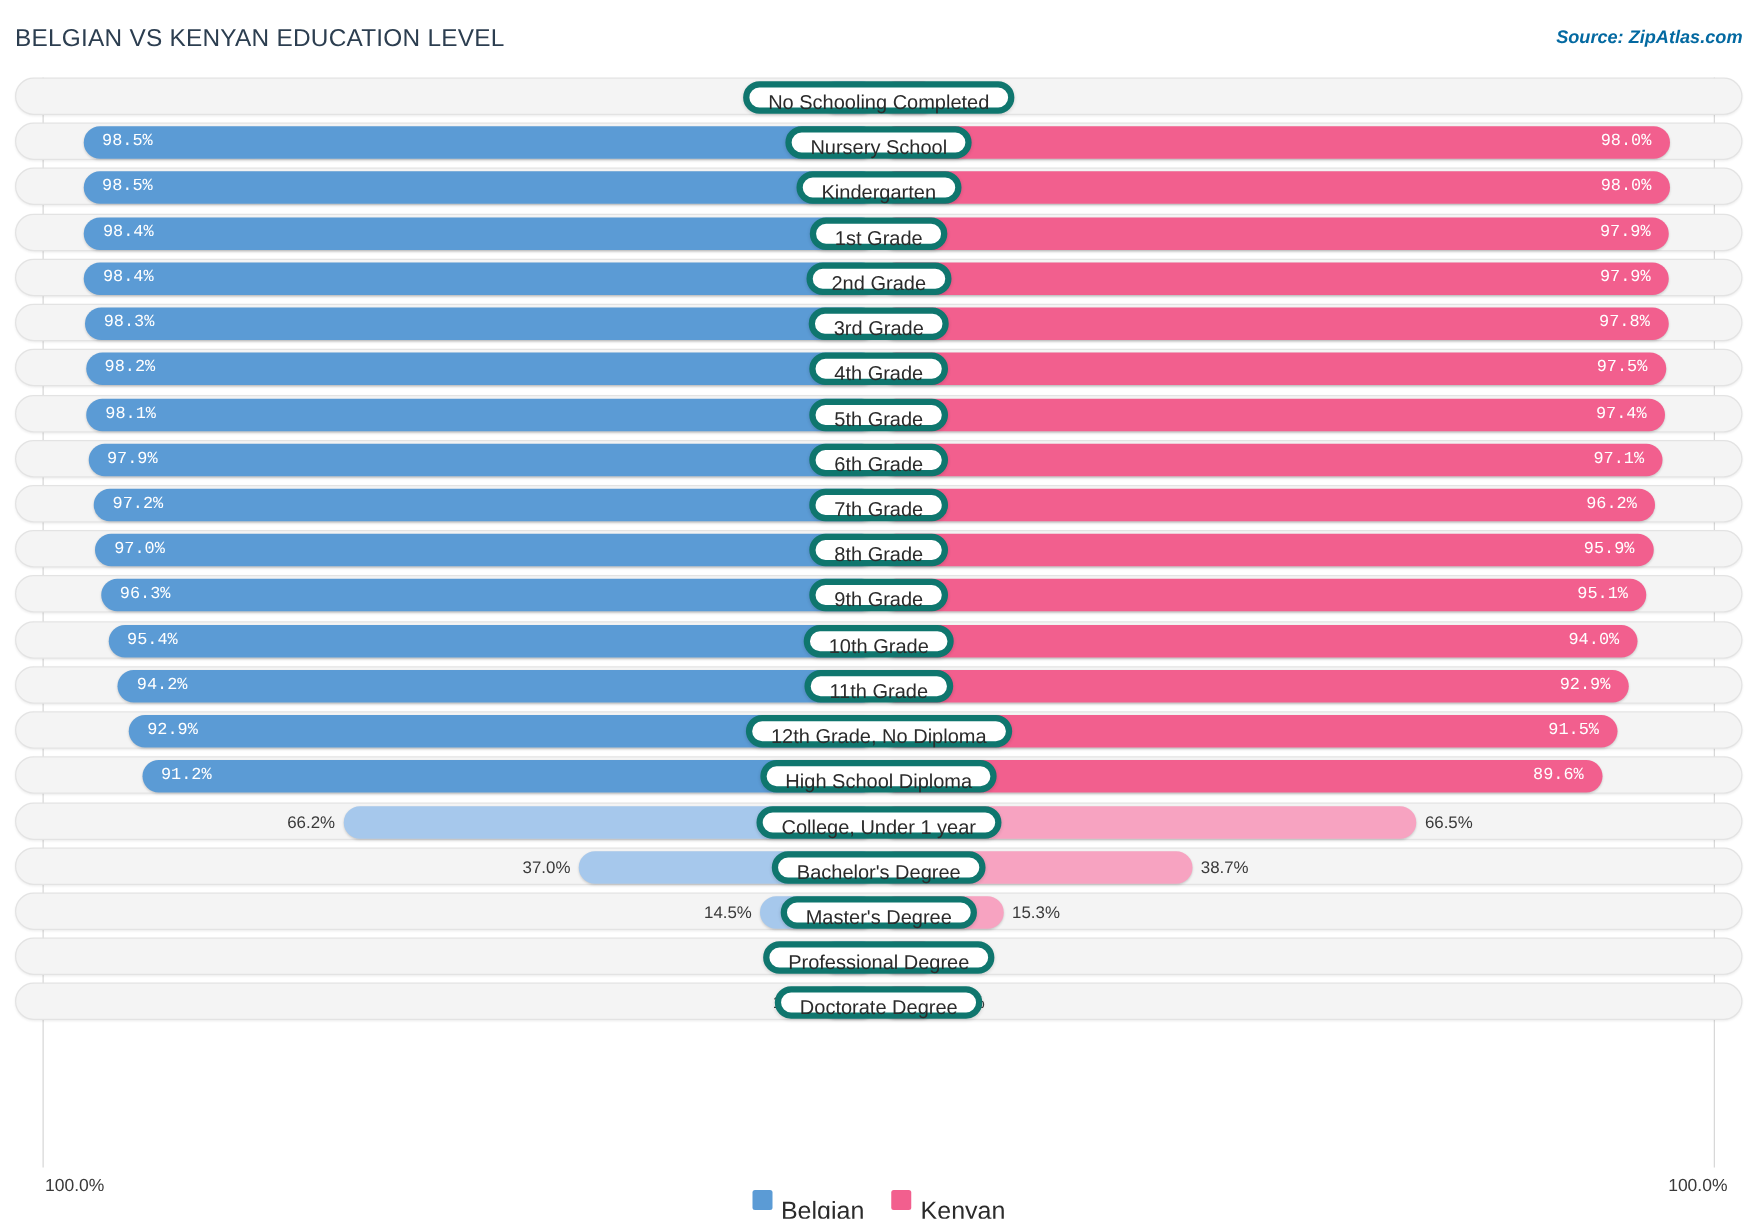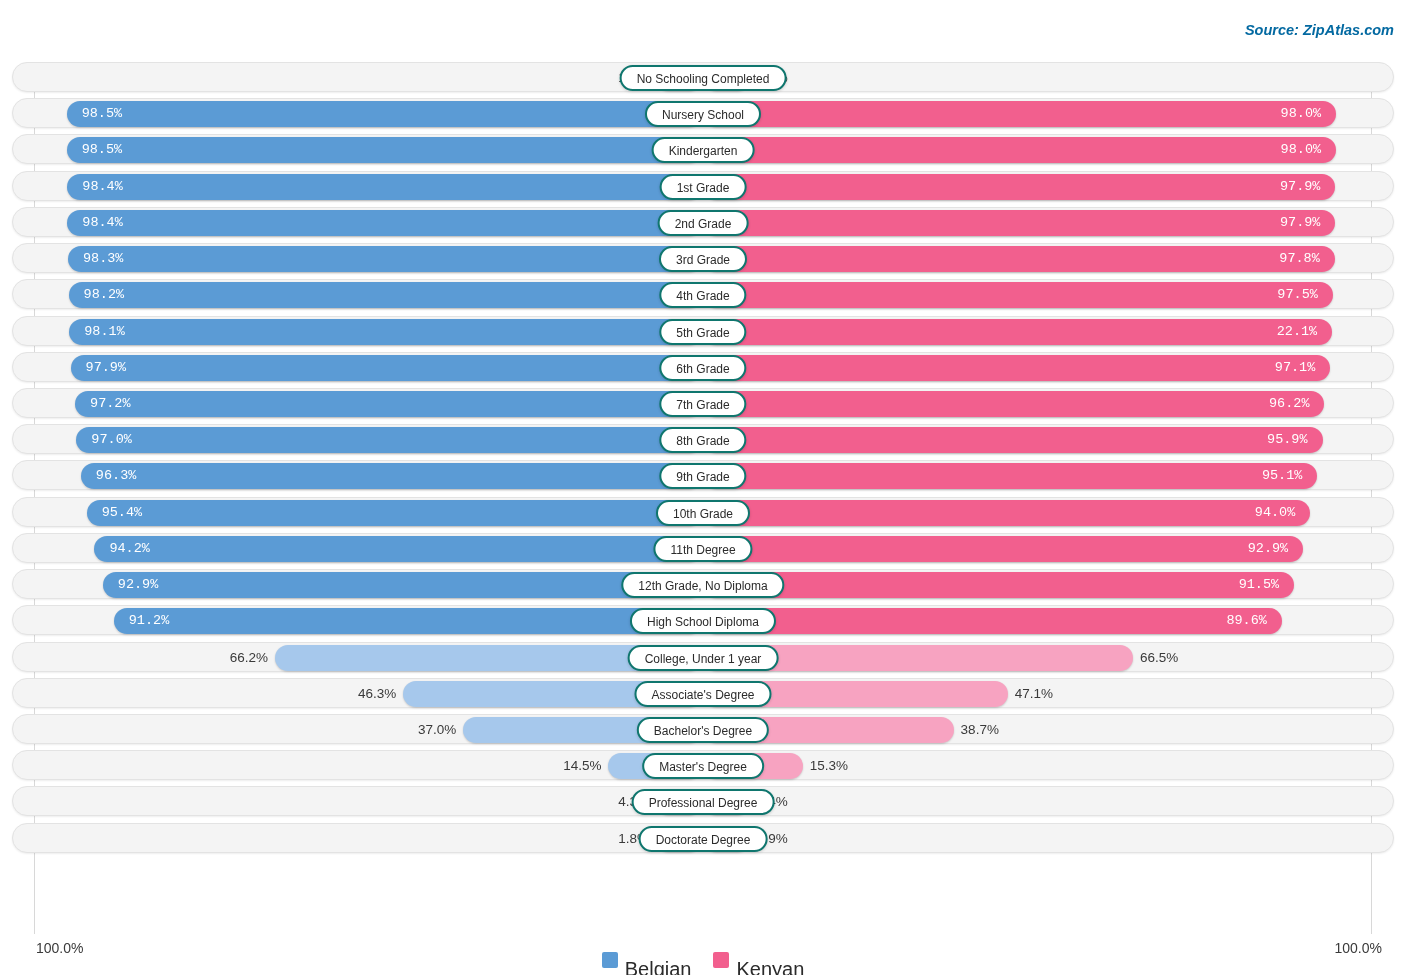--- a/index.html
+++ b/index.html
@@ -70,23 +70,23 @@
   .val.l { text-align: center; }
   .val.r { text-align: right; }
 
   
   .pill {
     position: absolute; left: 50%; top: 2px;
     transform: translateX(-50%);
     height: 26px; line-height: 25px;
     padding: 0 15px;
     background: #ffffff;
-    border: 2px solid #0f766e;
+    border: 5px solid #0f766e;
     border-radius: 13px;
-    font-size: 12px; color: #2b2b2b;
+    font-size: 16px; color: #2b2b2b;
     white-space: nowrap;
     box-shadow: 0 1px 3px rgba(0,0,0,.16);
     z-index: 4;
   }
 
   
   .axis-left, .axis-right {
     position: absolute; top: 940px;
     font-size: 14px; color: #3a3a3a; white-space: nowrap;
   }
@@ -100,20 +100,21 @@
   .legend-item { display: flex; align-items: center; gap: 7px; }
   .swatch { width: 16px; height: 16px; border-radius: 2px; display: block; }
   .legend-label { font-size: 20px; color: #2b2b2b; white-space: nowrap; margin-top: 20px; }
 </style>
 </head>
 <body>
 
 <div id="root">
 
   <div class="header">
+    <div class="chart-title">BELGIAN VS KENYAN EDUCATION LEVEL</div>
     <div class="source">Source: ZipAtlas.com</div>
   </div>
 
   <div class="plot">
     <div class="gridline left"></div>
     <div class="gridline right"></div>
     <div class="rows" id="rows">
         <div class="row">
           <div class="bar left" style="width: 46px; background: rgb(166, 200, 236);"></div>
           <div class="val outside r" style="right: 744px;">1.6%</div>
@@ -160,21 +161,21 @@
           <div class="bar left" style="width: 633.39px; background: rgb(91, 155, 213);"></div>
           <div class="val inside l" style="right: auto; text-align: left; width: 0px; overflow: visible; white-space: nowrap; direction: ltr; left: 70.61px;">98.2%</div>
           <div class="bar right" style="width: 628.875px; background: rgb(242, 95, 142);"></div>
           <div class="val inside r" style="left: auto; right: 75.125px;">97.5%</div>
           <div class="pill">4th Grade</div>
         </div>
         <div class="row">
           <div class="bar left" style="width: 632.745px; background: rgb(91, 155, 213);"></div>
           <div class="val inside l" style="right: auto; text-align: left; width: 0px; overflow: visible; white-space: nowrap; direction: ltr; left: 71.255px;">98.1%</div>
           <div class="bar right" style="width: 628.23px; background: rgb(242, 95, 142);"></div>
-          <div class="val inside r" style="left: auto; right: 75.77px;">22.1%</div>
+          <div class="val inside r" style="left: auto; right: 75.77px;">97.4%</div>
           <div class="pill">5th Grade</div>
         </div>
         <div class="row">
           <div class="bar left" style="width: 631.455px; background: rgb(91, 155, 213);"></div>
           <div class="val inside l" style="right: auto; text-align: left; width: 0px; overflow: visible; white-space: nowrap; direction: ltr; left: 72.545px;">97.9%</div>
           <div class="bar right" style="width: 626.295px; background: rgb(242, 95, 142);"></div>
           <div class="val inside r" style="left: auto; right: 77.705px;">97.1%</div>
           <div class="pill">6th Grade</div>
         </div>
         <div class="row">
@@ -203,21 +204,21 @@
           <div class="val inside l" style="right: auto; text-align: left; width: 0px; overflow: visible; white-space: nowrap; direction: ltr; left: 88.67px;">95.4%</div>
           <div class="bar right" style="width: 606.3px; background: rgb(242, 95, 142);"></div>
           <div class="val inside r" style="left: auto; right: 97.7px;">94.0%</div>
           <div class="pill">10th Grade</div>
         </div>
         <div class="row">
           <div class="bar left" style="width: 607.59px; background: rgb(91, 155, 213);"></div>
           <div class="val inside l" style="right: auto; text-align: left; width: 0px; overflow: visible; white-space: nowrap; direction: ltr; left: 96.41px;">94.2%</div>
           <div class="bar right" style="width: 599.205px; background: rgb(242, 95, 142);"></div>
           <div class="val inside r" style="left: auto; right: 104.795px;">92.9%</div>
-          <div class="pill">11th Degree</div>
+          <div class="pill">11th Grade</div>
         </div>
         <div class="row">
           <div class="bar left" style="width: 599.205px; background: rgb(91, 155, 213);"></div>
           <div class="val inside l" style="right: auto; text-align: left; width: 0px; overflow: visible; white-space: nowrap; direction: ltr; left: 104.795px;">92.9%</div>
           <div class="bar right" style="width: 590.175px; background: rgb(242, 95, 142);"></div>
           <div class="val inside r" style="left: auto; right: 113.825px;">91.5%</div>
           <div class="pill">12th Grade, No Diploma</div>
         </div>
         <div class="row">
           <div class="bar left" style="width: 588.24px; background: rgb(91, 155, 213);"></div>
@@ -225,27 +226,20 @@
           <div class="bar right" style="width: 577.92px; background: rgb(242, 95, 142);"></div>
           <div class="val inside r" style="left: auto; right: 126.08px;">89.6%</div>
           <div class="pill">High School Diploma</div>
         </div>
         <div class="row">
           <div class="bar left" style="width: 426.99px; background: rgb(166, 200, 236);"></div>
           <div class="val outside r" style="right: 1124.99px;">66.2%</div>
           <div class="bar right" style="width: 428.925px; background: rgb(247, 163, 193);"></div>
           <div class="val outside l" style="left: 1126.92px;">66.5%</div>
           <div class="pill">College, Under 1 year</div>
-        </div>
-        <div class="row">
-          <div class="bar left" style="width: 298.635px; background: rgb(166, 200, 236);"></div>
-          <div class="val outside r" style="right: 996.635px;">46.3%</div>
-          <div class="bar right" style="width: 303.795px; background: rgb(247, 163, 193);"></div>
-          <div class="val outside l" style="left: 1001.79px;">47.1%</div>
-          <div class="pill">Associate's Degree</div>
         </div>
         <div class="row">
           <div class="bar left" style="width: 238.65px; background: rgb(166, 200, 236);"></div>
           <div class="val outside r" style="right: 936.65px;">37.0%</div>
           <div class="bar right" style="width: 249.615px; background: rgb(247, 163, 193);"></div>
           <div class="val outside l" style="left: 947.615px;">38.7%</div>
           <div class="pill">Bachelor's Degree</div>
         </div>
         <div class="row">
           <div class="bar left" style="width: 93.525px; background: rgb(166, 200, 236);"></div>

